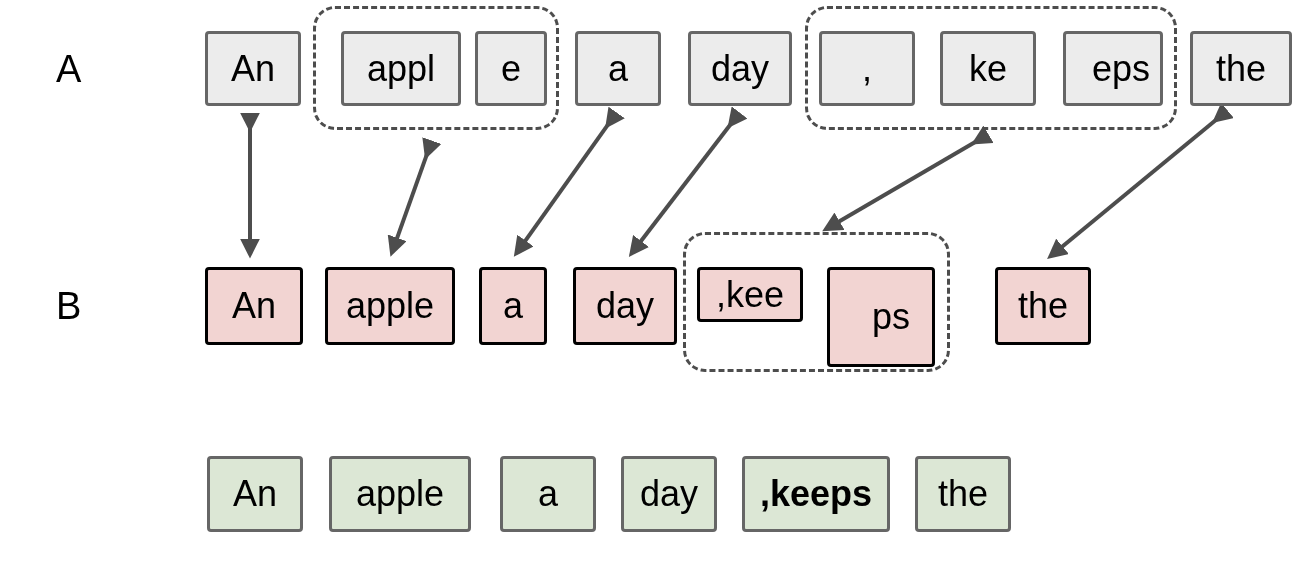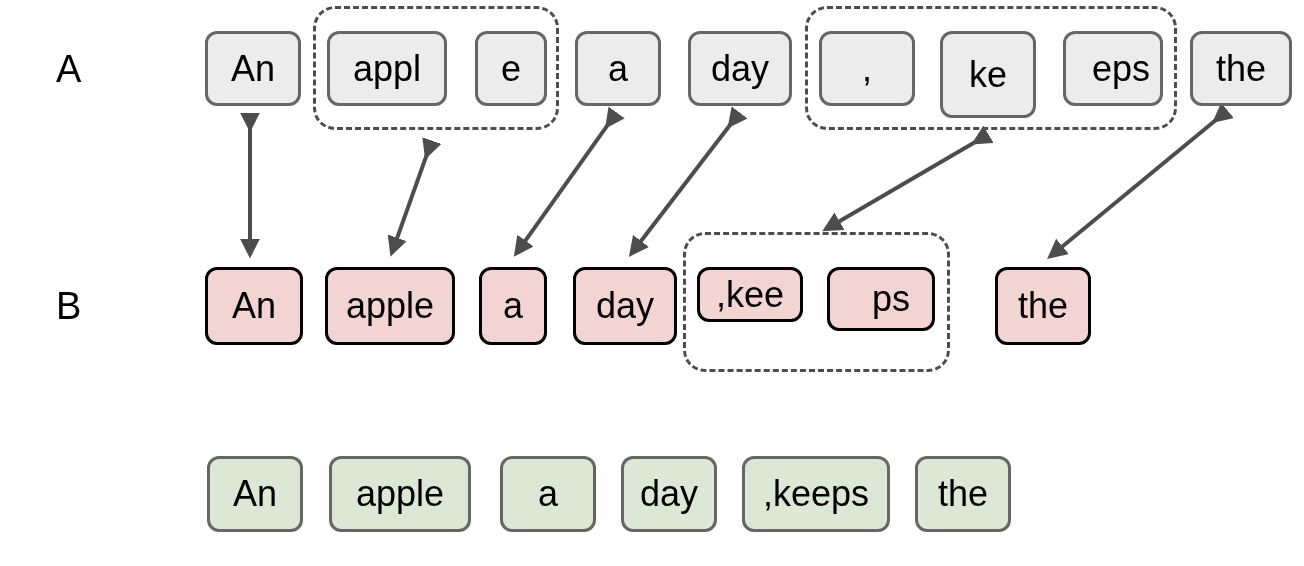--- a/index.html
+++ b/index.html
@@ -24,21 +24,21 @@
     line-height: 1;
     white-space: nowrap;
     text-align: center;
   }
   .token {
     position: absolute;
     box-sizing: border-box;
     display: flex;
     align-items: center;
     justify-content: center;
-    border-radius: 12px;
+    border-radius: 4px;
     font-size: 36px;
     line-height: 1;
     color: #000000;
     white-space: nowrap;
   }
   .token.a-tok {
     background: #ececec;
     border: 3px solid #666666;
   }
   .token.b-tok {
@@ -89,36 +89,36 @@
   <div class="row-label" style="left:56px; top:50px;">A</div>
   <div class="row-label" style="left:56px; top:287px;">B</div>
 
   <div id="groups-layer">
       <div class="group-box" style="left: 313px; top: 6px; width: 246px; height: 124px;"></div>
       <div class="group-box" style="left: 805px; top: 6px; width: 372px; height: 124px;"></div>
       <div class="group-box" style="left: 683px; top: 232px; width: 267px; height: 140px;"></div>
     </div>
   <div id="tokens-layer">
       <div class="token a-tok" style="left: 205px; top: 31px; width: 96px; height: 75px;">An</div>
-      <div class="token a-tok" style="left: 327px; top: 31px; width: 120px; height: 75px;">appl</div>
+      <div class="token a-tok" style="left: 341px; top: 31px; width: 120px; height: 75px;">appl</div>
       <div class="token a-tok" style="left: 475px; top: 31px; width: 72px; height: 75px;">e</div>
       <div class="token a-tok" style="left: 575px; top: 31px; width: 86px; height: 75px;">a</div>
       <div class="token a-tok" style="left: 688px; top: 31px; width: 104px; height: 75px;">day</div>
       <div class="token a-tok" style="left: 819px; top: 31px; width: 96px; height: 75px;">,</div>
-      <div class="token a-tok" style="left: 940px; top: 31px; width: 96px; height: 87px;">ke</div>
+      <div class="token a-tok" style="left: 940px; top: 31px; width: 96px; height: 75px;">ke</div>
       <div class="token a-tok" style="left: 1063px; top: 31px; width: 100px; height: 75px; padding-left: 16px;">eps</div>
       <div class="token a-tok" style="left: 1190px; top: 31px; width: 102px; height: 75px;">the</div>
       <div class="token b-tok" style="left: 205px; top: 267px; width: 98px; height: 78px;">An</div>
       <div class="token b-tok" style="left: 325px; top: 267px; width: 130px; height: 78px;">apple</div>
       <div class="token b-tok" style="left: 479px; top: 267px; width: 68px; height: 78px;">a</div>
       <div class="token b-tok" style="left: 573px; top: 267px; width: 104px; height: 78px;">day</div>
       <div class="token b-tok" style="left: 697px; top: 267px; width: 106px; height: 55px;">,kee</div>
-      <div class="token b-tok" style="left: 827px; top: 267px; width: 108px; height: 64px; padding-left: 20px;">ps</div>
+      <div class="token b-tok" style="left: 827px; top: 267px; width: 108px; height: 100px; padding-left: 20px;">ps</div>
       <div class="token b-tok" style="left: 995px; top: 267px; width: 96px; height: 78px;">the</div>
       <div class="token g-tok" style="left: 207px; top: 456px; width: 96px; height: 76px;">An</div>
       <div class="token g-tok" style="left: 329px; top: 456px; width: 142px; height: 76px;">apple</div>
       <div class="token g-tok" style="left: 500px; top: 456px; width: 96px; height: 76px;">a</div>
       <div class="token g-tok" style="left: 621px; top: 456px; width: 96px; height: 76px;">day</div>
-      <div class="token g-tok" style="left: 742px; top: 456px; width: 148px; height: 76px;">,keeps</div>
+      <div class="token g-tok" style="left: 742px; top: 456px; width: 148px; height: 76px; font-weight: bold;">,keeps</div>
       <div class="token g-tok" style="left: 915px; top: 456px; width: 96px; height: 76px;">the</div>
     </div>
 
 </div>
 
 </body></html>

